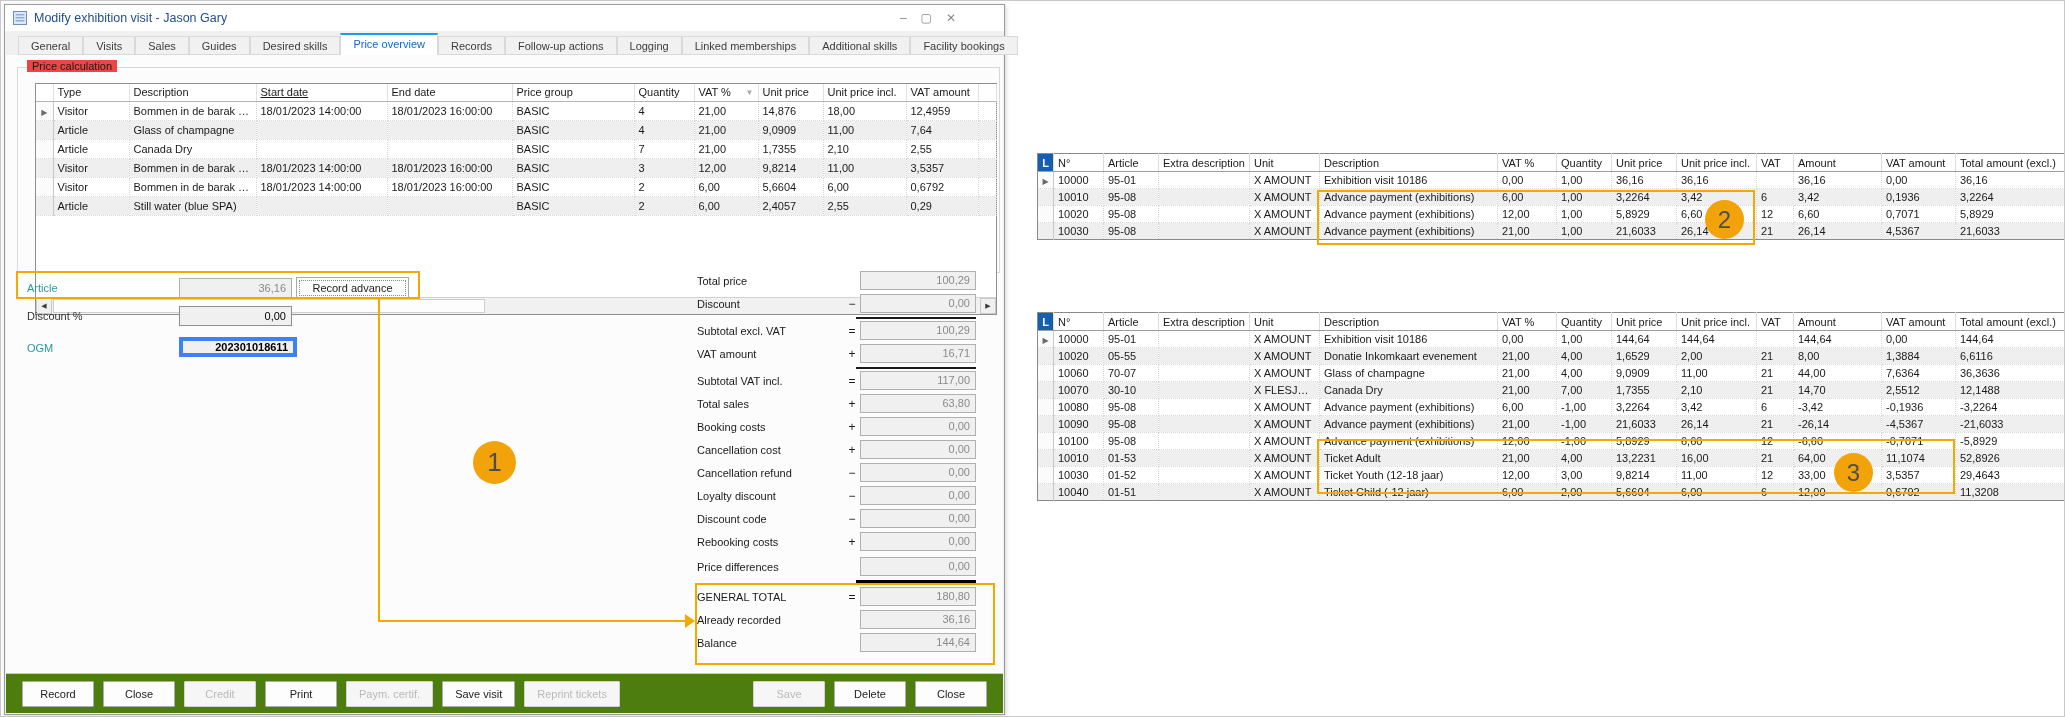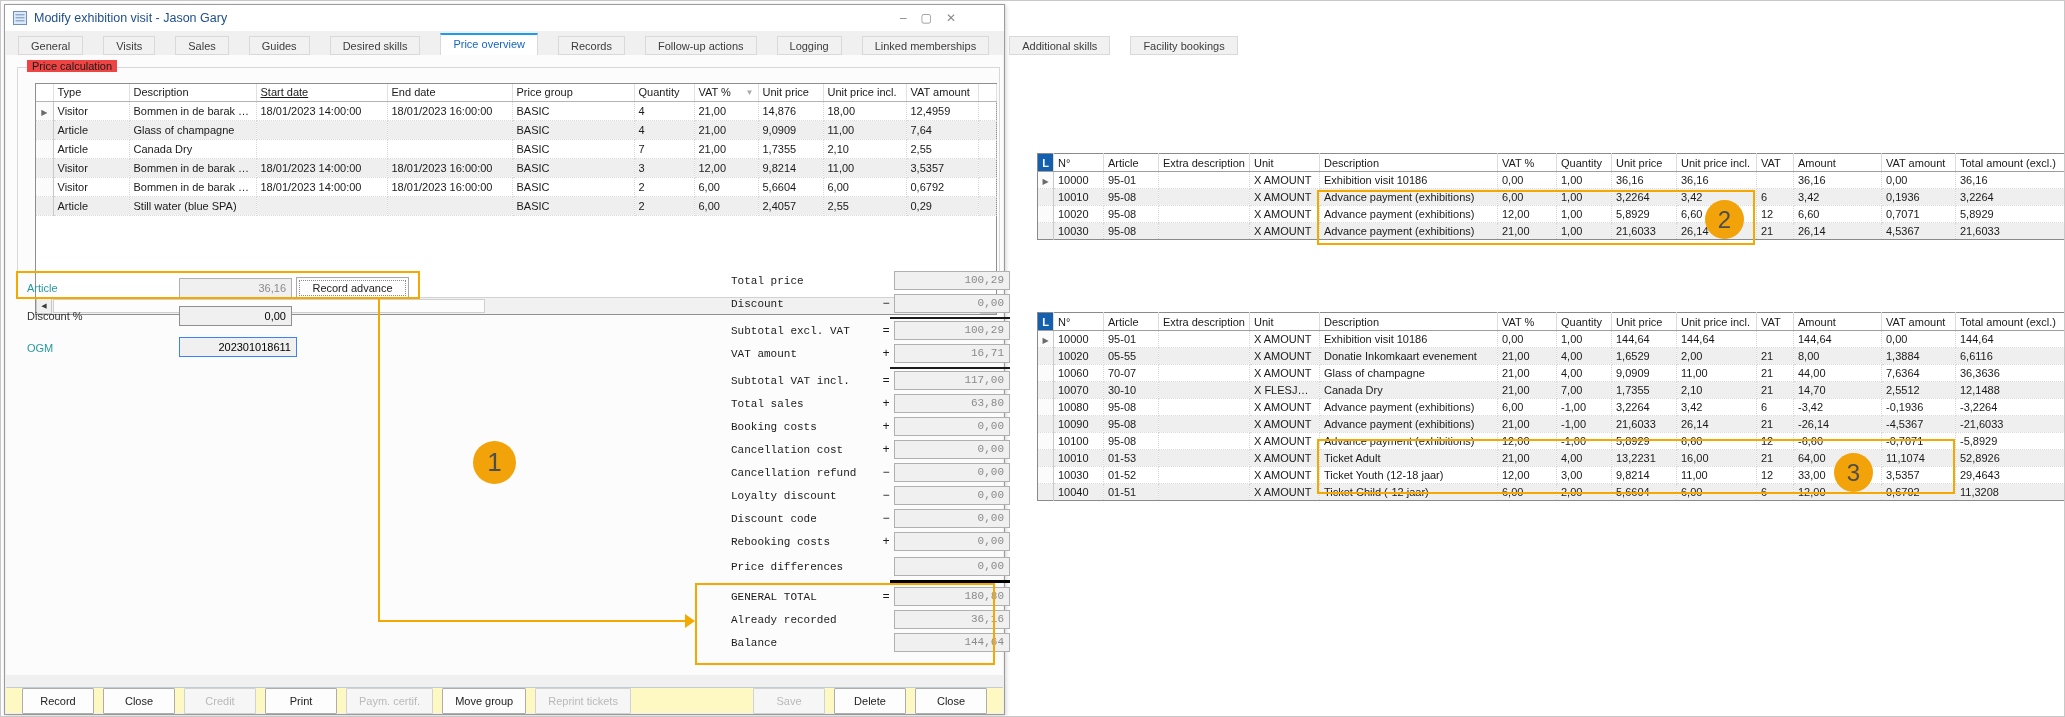--- a/index.html
+++ b/index.html
@@ -8,21 +8,21 @@
   .abs { position:absolute; }
 
   
   .window { left:3px; top:3px; width:1001px; height:711px; background:#f0f0f0; border:1px solid #9b9b9b; box-shadow:1px 1px 4px rgba(0,0,0,.18); }
   .titlebar { position:absolute; left:0; top:0; right:0; height:26px; background:#ffffff; display:flex; align-items:center; padding:0 8px; }
   .win-icon { width:14px; height:14px; margin-right:7px; flex:0 0 auto; }
   .win-title { color:#1F4E8F; font-size:12.5px; white-space:nowrap; }
   .win-controls { margin-left:auto; display:flex; gap:14px; color:#8a8a8a; font-size:12px; padding-right:40px; }
   .win-controls span { cursor:default; line-height:14px; }
 
-  .tabstrip { position:absolute; left:1px; top:26px; right:1px; height:24px; background:#f0f0f0; display:flex; align-items:flex-end; gap:20px; padding-left:12px; }
+  .tabstrip { position:absolute; left:1px; top:26px; right:1px; height:24px; background:#f0f0f0; display:flex; align-items:flex-end; gap:0; padding-left:12px; }
   .tab { height:19px; line-height:18px; padding:0 12px; background:#f1f1f1; border:1px solid #d9d9d9; color:#3c3c3c; white-space:nowrap; }
   .tab.active { height:22px; line-height:19px; background:#fff; border-top:2px solid #1E9BE9; border-bottom:0; color:#1565C0; }
 
   .page { position:absolute; left:1px; top:50px; right:1px; bottom:39px; background:#fcfcfc; }
 
   .groupbox { left:12px; top:62px; width:983px; height:206px; border:1px solid #d8d8d8; }
   .group-legend { left:22px; top:55px; background:#ef4444; padding:0 5px; color:#1a1a1a; }
 
   
   .grid-wrap { left:30px; top:78px; width:962px; height:232px; border:1px solid #8f8f8f; background:#fff; }
@@ -42,37 +42,37 @@
     color:#3a3a3a; font-size:7px; line-height:14px; text-align:center; }
   .sb-btn.left { left:0; } .sb-btn.right { right:0; }
   .sb-thumb { position:absolute; left:17px; top:1px; width:432px; height:14px; background:#fdfdfd; border:1px solid #cfcfcf; }
 
   
   .lbl { font-size:11px; color:#333; white-space:nowrap; }
   .lbl.teal { color:#26999E; }
   .field { height:20px; font-family:"Liberation Sans",sans-serif; font-size:11px; text-align:right; padding:0 5px; }
   .field.disabled { background:#f0f0f0; border:1px solid #b0b0b0; color:#8a8a8a; }
   .field.edit { background:#f0f0f0; border:1px solid #8f8f8f; color:#000; }
-  .field.edit.dark { border:1px solid #3b82f6; }
+  .field.edit.dark { border:4px solid #3b82f6;font-weight:bold; }
   .btn { background:#fdfdfd; border:1px solid #a9a9a9; font-family:"Liberation Sans",sans-serif; font-size:11px; color:#222;
     outline:1px dotted #8a8a8a; outline-offset:-4px; }
 
   
-  .summary { left:718px; top:266px; width:287px;font-family:Liberation Mono, monospace; }
+  .summary { left:684px; top:266px; width:287px; }
   .sum-row { display:flex; align-items:center; height:19px; margin-bottom:4px; }
   .sum-row.gap { margin-top:6px; }
   .sum-label { flex:1; padding-left:8px; color:#1a1a1a; white-space:nowrap; }
   .sum-op { width:16px; text-align:center; color:#1a1a1a; font-size:12px; }
   .sum-box { width:116px; height:19px; line-height:17px; background:#f0f0f0; border:1px solid #b0b0b0; color:#8a8a8a;
     text-align:right; padding-right:5px; }
   .sum-sep { width:120px; height:2px; background:#1a1a1a; margin:2px 0 2px auto; }
   .sum-sep.thick { height:3px; background:#000; margin:4px 0 4px auto; }
 
   
-  .footer { position:absolute; left:1px; right:1px; bottom:1px; height:26px; background:#fef9c3; border-top:1px solid #c3ccd3;
+  .footer { position:absolute; left:1px; right:1px; bottom:1px; height:40px; background:#4d7c0f; border-top:1px solid #c3ccd3;
     display:flex; align-items:center; gap:9px; padding:0 16px; }
   .fbtn { height:26px; min-width:72px; padding:0 12px; background:#fdfdfd; border:1px solid #adadad; border-radius:1px;
     font-family:"Liberation Sans",sans-serif; font-size:11px; color:#222; white-space:nowrap; }
   .fbtn.disabled { color:#b9b9b9; border-color:#d2d2d2; background:#f6f6f6; }
   .spacer { flex:1; }
 
   
   table.sales { border-collapse:collapse; table-layout:fixed; width:1028px; font-size:11px; background:#fff; border:1px solid #8a8a8a; }
   table.sales th { height:18px; font-weight:normal; text-align:left; padding:0 4px; background:#fff;
     border-right:1px solid #dcdcdc; border-bottom:1px solid #9e9e9e; overflow:hidden; white-space:nowrap; }
@@ -340,21 +340,21 @@
           <span class="sum-box">144,64</span>
         </div>
       </div>
 
     <div class="footer">
         <button class="fbtn">Record</button>
         <button class="fbtn">Close</button>
         <button class="fbtn disabled" disabled="">Credit</button>
         <button class="fbtn">Print</button>
         <button class="fbtn disabled" disabled="">Paym. certif.</button>
-        <button class="fbtn">Move group</button>
+        <button class="fbtn">Save visit</button>
         <button class="fbtn disabled" disabled="">Reprint tickets</button>
         <div class="spacer"></div>
         <button class="fbtn disabled" disabled="">Save</button>
         <button class="fbtn">Delete</button>
         <button class="fbtn">Close</button>
       </div>
   </div>
 
   <div class="abs" style="left:1036px; top:152px;">
     <table class="sales">

